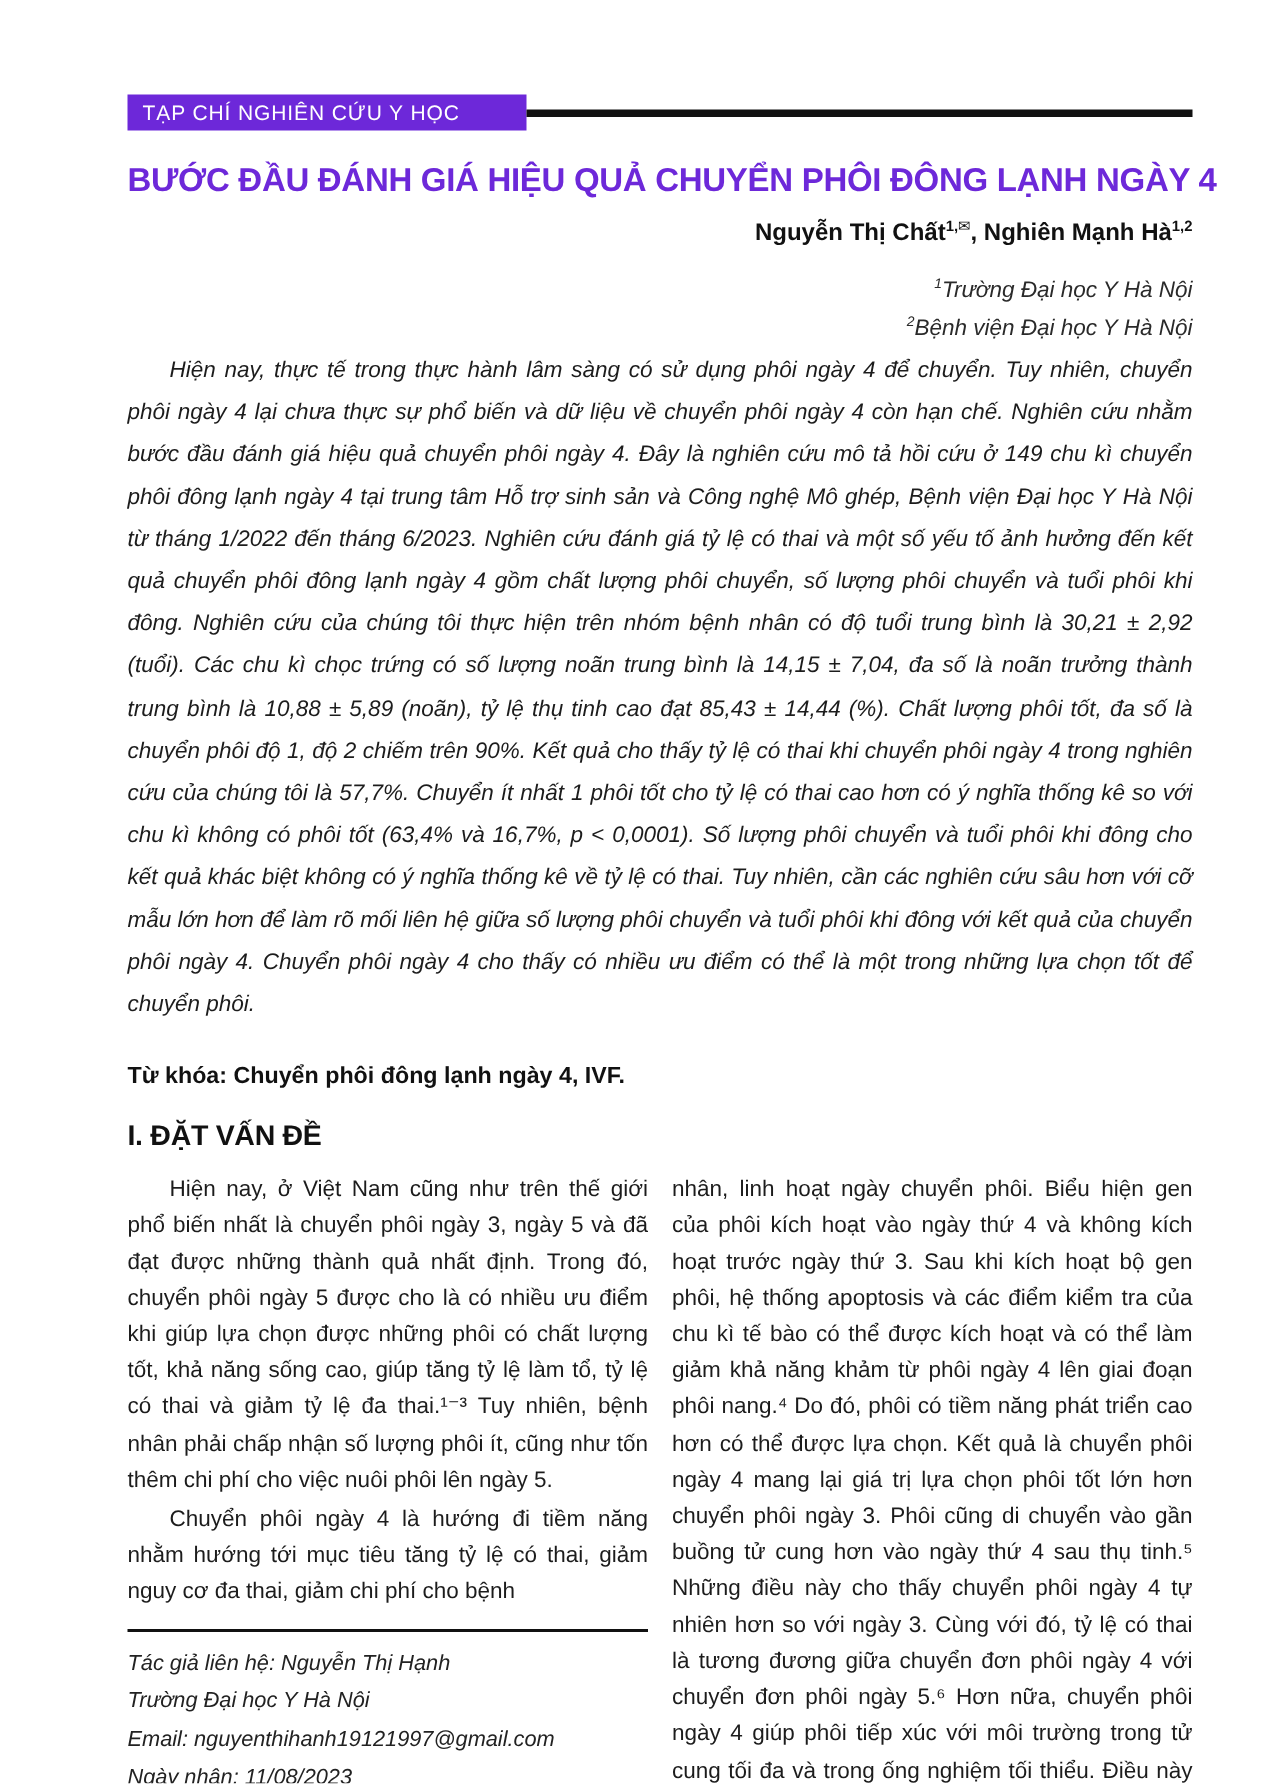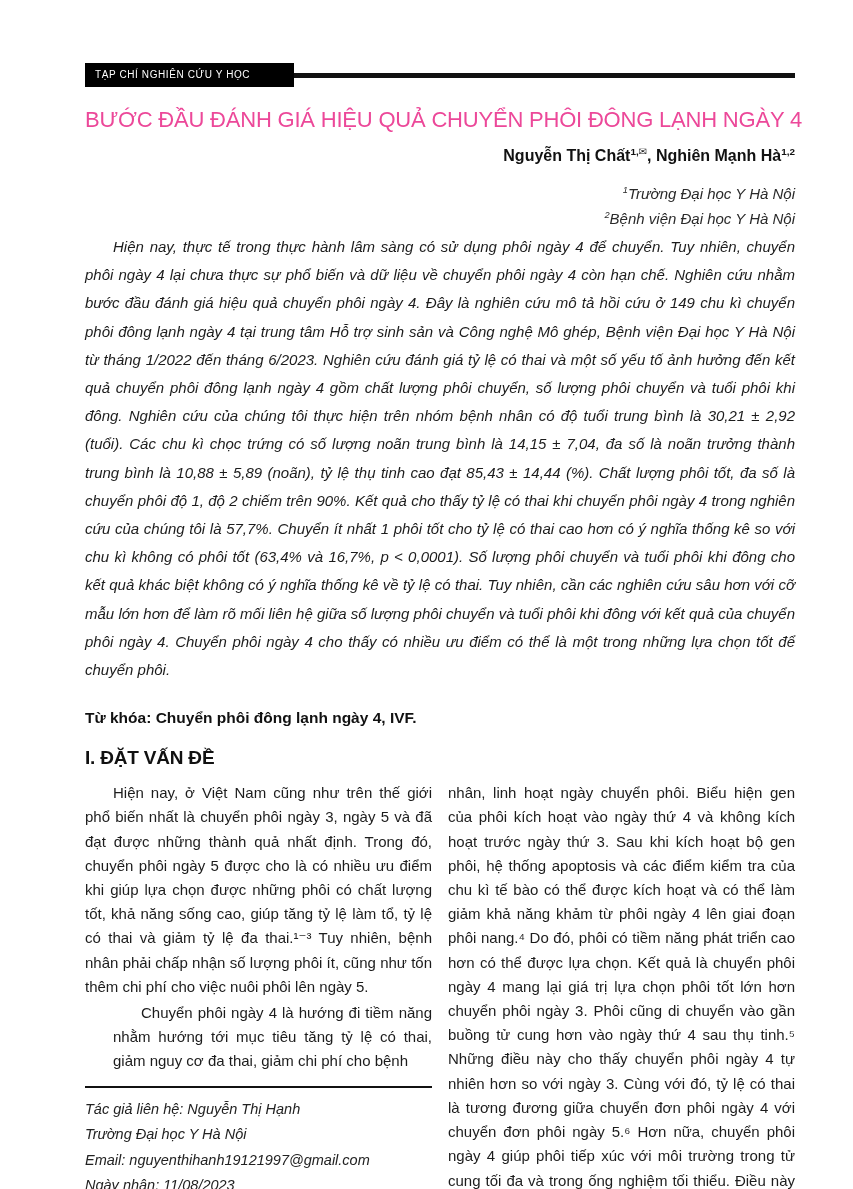--- a/index.html
+++ b/index.html
@@ -20,43 +20,43 @@
     flex-direction: column;
     overflow: hidden;
   }
   
   .masthead {
     display: flex;
     align-items: center;
     height: 26px;
   }
   .badge {
-    background: #000000;
+    background: #6d28d9;
     color: #ffffff;
-    font-size: 10px;
+    font-size: 14px;
     letter-spacing: 0.6px;
     line-height: 24px;
     height: 24px;
     padding: 0 44px 0 10px;
     white-space: nowrap;
     flex: 0 0 auto;
   }
   .masthead-rule {
     flex: 1 1 auto;
     height: 5px;
     background: #111111;
   }
   
   .title {
     margin-top: 20px;
     font-size: 22px;
-    font-weight: normal;
+    font-weight: bold;
     letter-spacing: -0.2px;
     white-space: nowrap;
-    color: #ec4899;
+    color: #6d28d9;
   }
   .authors {
     margin-top: 14px;
     text-align: right;
     font-size: 16px;
     font-weight: bold;
     color: #111111;
   }
   sup {
     font-size: 0.62em;
@@ -103,21 +103,21 @@
     align-items: stretch;
   }
   .col { width: 347px; display: flex; flex-direction: column; }
   .col p {
     font-size: 15px;
     line-height: 24.2px;
     text-align: justify;
     color: #1c1c1c;
   }
   .col p.indent { text-indent: 28px; }
-  .col p + p { margin-top: 2px; margin-left: 28px; }
+  .col p + p { margin-top: 2px; }
   
   .footnote { margin-top: 12px; }
   .footnote-rule {
     height: 2.5px;
     background: #111111;
     margin-bottom: 9px;
   }
   .fn-line {
     font-style: italic;
     font-size: 14.5px;

